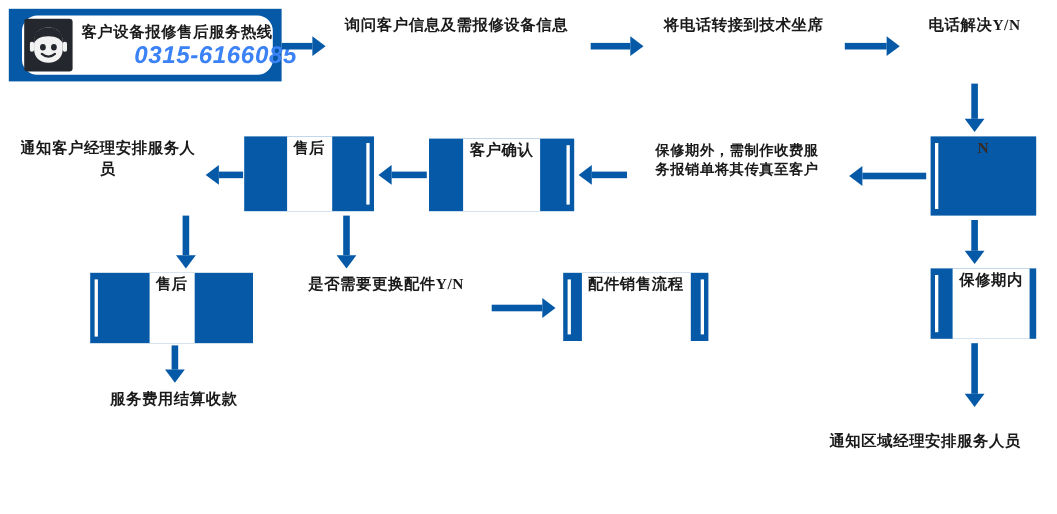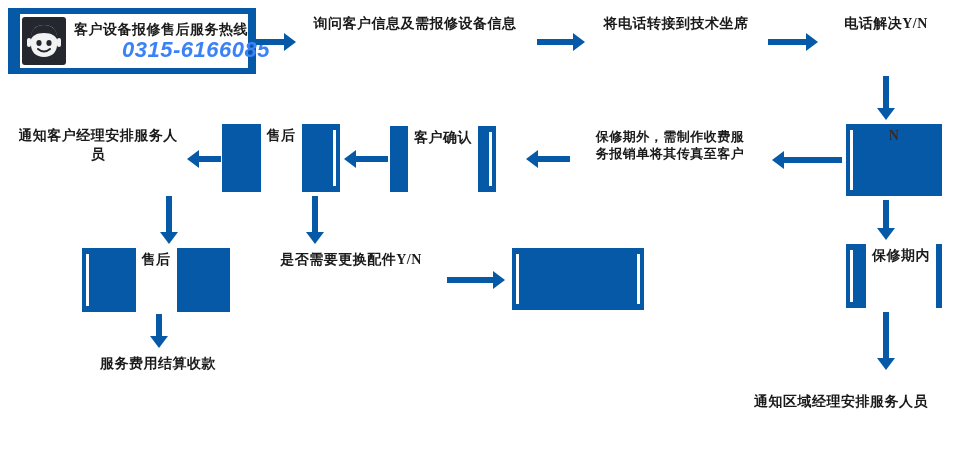--- a/index.html
+++ b/index.html
@@ -70,20 +70,21 @@
   }
   #hotline-inner {
     position: absolute;
     left: 12px;
     top: 6px;
     right: 8px;
     bottom: 6px;
     background: #ffffff;
     display: flex;
     align-items: center;
+    border-radius: 14px;
   }
   #avatar {
     width: 44px;
     height: 48px;
     margin-left: 2px;
     background: #24282e;
     border-radius: 3px;
     flex: none;
     display: flex;
     align-items: center;
@@ -219,21 +220,21 @@
     <div class="node-label wide">通知区域经理安排服务人员</div>
   </div>
 
   <div class="node" style="left:572px; top:126px; width:196px; height:66px;">
     <div class="notch-l"></div>
     <div class="notch-r"></div>
     <div class="node-label wide" style="font-size:13px; line-height:17px;">保修期外，需制作收费服
 务报销单将其传真至客户</div>
   </div>
 
-  <div class="node" style="left:390px; top:126px; width:106px; height:66px;">
+  <div class="node" style="left:390px; top:126px; width:132px; height:66px;">
     <div class="notch-r"></div>
     <div class="node-label">客户确认</div>
   </div>
 
   <div class="node" style="left:222px; top:124px; width:118px; height:68px;">
     <div class="notch-r"></div>
     <div class="node-label">售后</div>
   </div>
 
   <div class="node" style="left:12px; top:124px; width:172px; height:78px;">
@@ -248,20 +249,21 @@
   </div>
 
   <div class="node" style="left:262px; top:248px; width:178px; height:64px;">
     <div class="notch-r"></div>
     <div class="node-label wide">是否需要更换配件Y/N</div>
   </div>
 
   <div class="node" style="left:512px; top:248px; width:132px; height:62px;">
     <div class="notch-l"></div>
     <div class="notch-r"></div>
+    <div class="node-label">配件销售流程</div>
   </div>
 
   <div class="node" style="left:82px; top:352px; width:152px; height:62px;">
     <div class="notch-l"></div>
     <div class="node-label wide">服务费用结算收款</div>
   </div>
 
   <div class="arrow arrow-h right" style="left:256px; top:33px; width:40px;">
     <div class="shaft"></div>
     <div class="head"></div>

